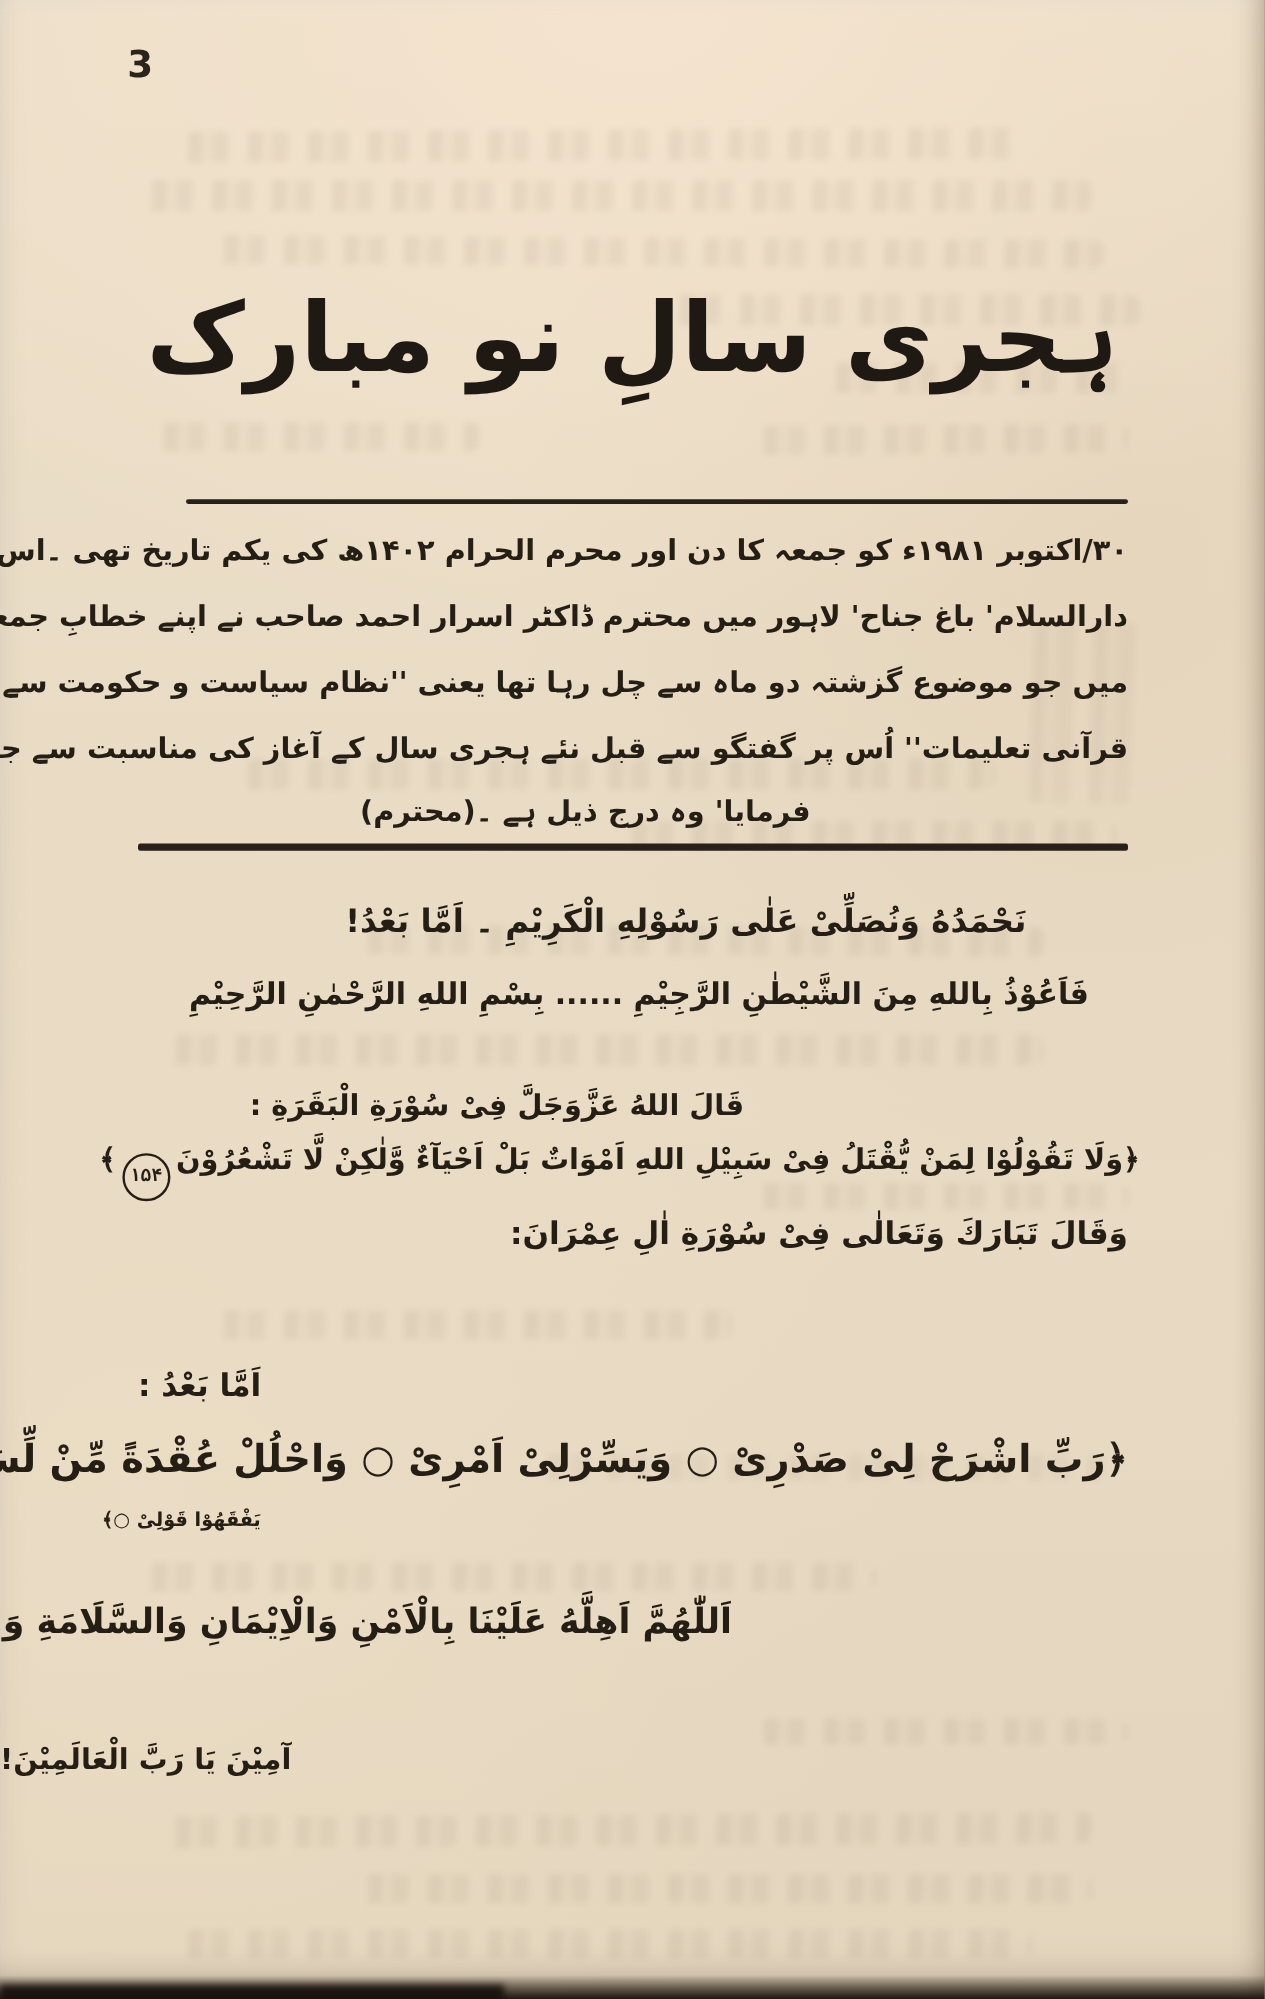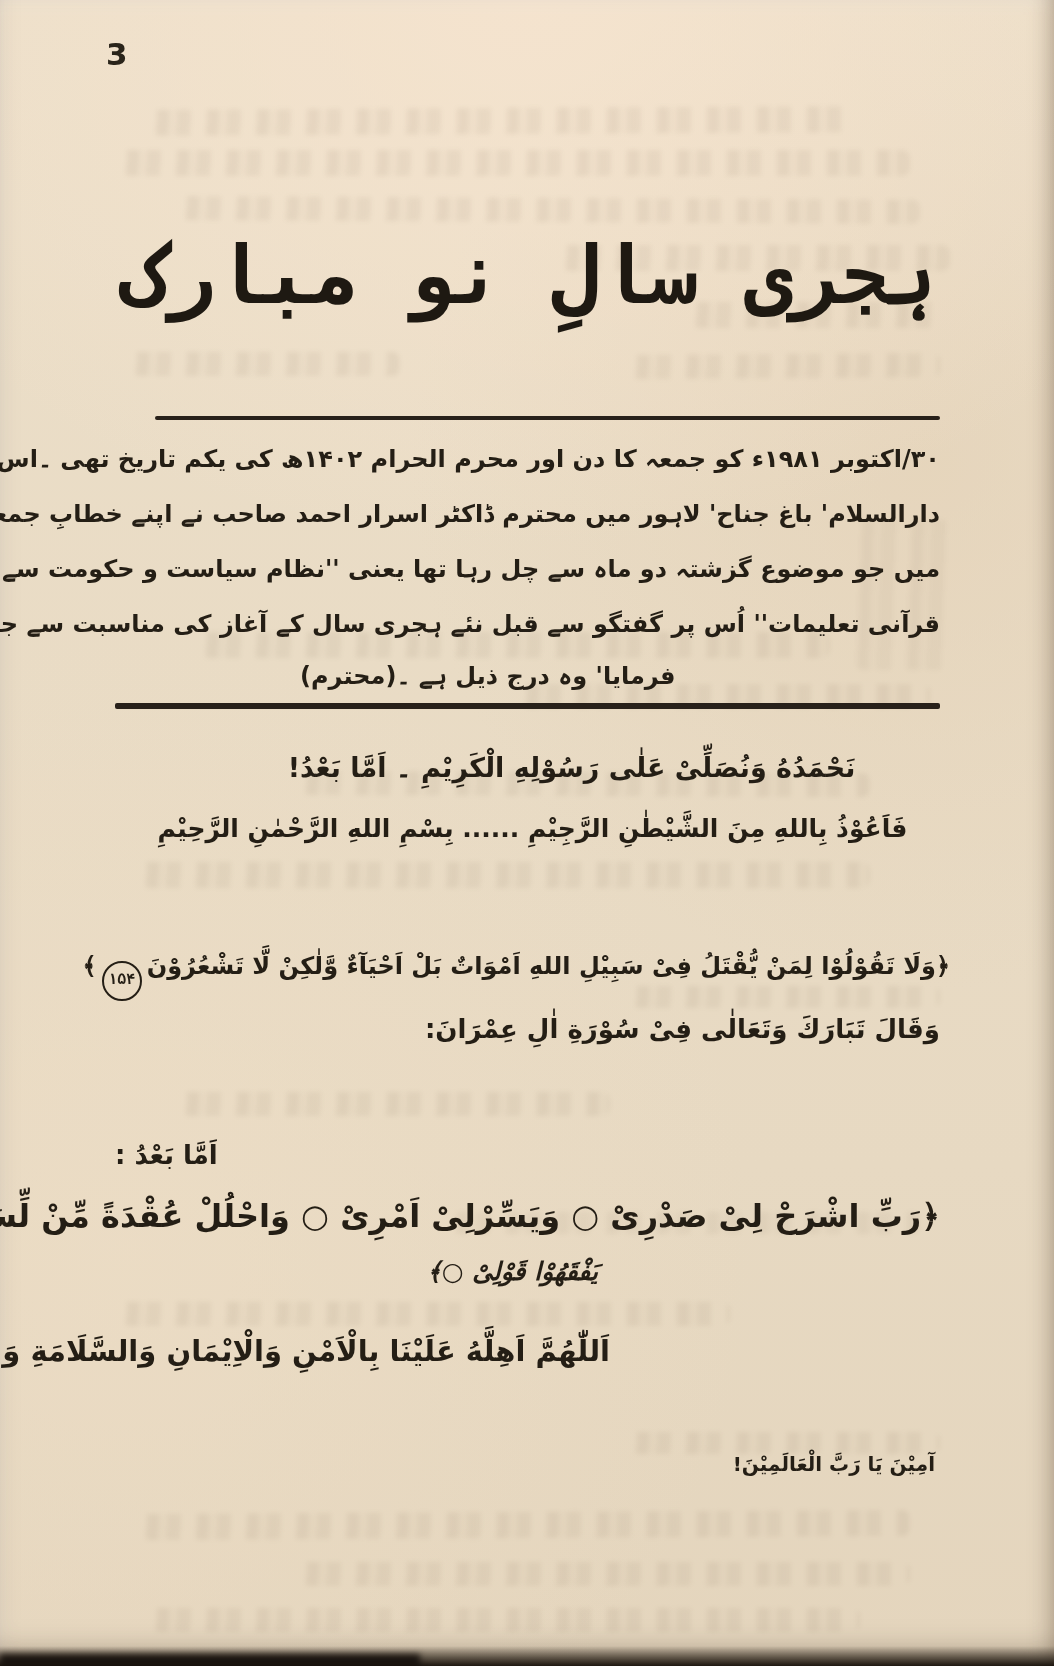--- a/index.html
+++ b/index.html
@@ -21,21 +21,20 @@
       inset 12px 0 20px -14px rgba(255,255,255,.3),
       inset 0 14px 22px -16px rgba(255,255,255,.35);
   }
   .abs{position:absolute;}
   .txt{z-index:3;}
   .pagenum{font-size:31px;font-weight:700;color:#2a241a;}
   .title{
     width:100%;text-align:center;
     font-size:80px;font-weight:700;line-height:1.6;
     color:#1e1912;
-    font-family:Liberation Mono, monospace;
   }
   .rule{background:#28211a;border-radius:2px;z-index:3;}
   .uline{font-weight:700;white-space:nowrap;color:#241e15;}
   .just{text-align:justify;text-align-last:justify;}
   .medallion{
     display:inline-flex;align-items:center;justify-content:center;
     width:36px;height:36px;border:2.5px solid #241e15;border-radius:50%;
     font-size:15px;font-weight:700;line-height:1;vertical-align:-10px;
     margin:0 5px;letter-spacing:0;font-family:Liberation Mono, monospace;
   }
@@ -97,35 +96,36 @@
     <div class="abs txt uline just" dir="rtl" style="top:610px;left:115px;width:825px;font-size:24px;">قرآنی تعلیمات'' اُس پر گفتگو سے قبل نئے ہجری سال کے آغاز کی مناسبت سے جو کچھ</div>
     <div class="abs txt uline" dir="rtl" style="top:662px;left:300px;width:655px;text-align:left;font-size:24px;">فرمایا' وہ درج ذیل ہے ۔(محترم)</div>
   </div>
 
   <div class="abs rule" style="top:703px;left:115px;width:825px;height:6px;"></div>
 
   <div class="abs txt uline" dir="rtl" style="top:814px;left:115px;width:835px;text-align:center;font-size:25px;">فَاَعُوْذُ بِاللهِ مِنَ الشَّیْطٰنِ الرَّجِیْمِ ...... بِسْمِ اللهِ الرَّحْمٰنِ الرَّحِیْمِ</div>
 
   <div class="abs txt uline" dir="rtl" style="top:752px;left:160px;width:823px;text-align:center;font-size:27px;">نَحْمَدُهُ وَنُصَلِّیْ عَلٰی رَسُوْلِهِ الْکَرِیْمِ ۔ اَمَّا بَعْدُ!</div>
 
+  <div class="abs txt uline" dir="rtl" style="top:907px;left:115px;width:825px;text-align:right;padding-right:320px;box-sizing:border-box;font-size:24px;">قَالَ اللهُ عَزَّوَجَلَّ فِیْ سُوْرَةِ الْبَقَرَةِ :</div>
 
   <div class="abs txt uline just" dir="rtl" style="top:952px;left:115px;width:835px;font-size:24px;">
     <span>﴿وَلَا تَقُوْلُوْا لِمَنْ یُّقْتَلُ فِیْ سَبِیْلِ اللهِ اَمْوَاتٌ بَلْ اَحْیَآءٌ وَّلٰکِنْ لَّا تَشْعُرُوْنَ</span><span class="medallion">۱۵۴</span><span>﴾</span>
   </div>
 
   <div class="abs txt uline" dir="rtl" style="top:1014px;left:115px;width:825px;text-align:right;font-size:26px;">وَقَالَ تَبَارَكَ وَتَعَالٰی فِیْ سُوْرَةِ اٰلِ عِمْرَانَ:</div>
 
 
   <div class="abs txt uline" dir="rtl" style="top:1140px;left:115px;width:825px;text-align:left;padding-right:30px;box-sizing:border-box;font-size:26px;">اَمَّا بَعْدُ :</div>
 
   <div class="abs txt uline just" dir="rtl" style="top:1197px;left:85px;width:855px;font-size:32px;">﴿رَبِّ اشْرَحْ لِیْ صَدْرِیْ ○ وَیَسِّرْلِیْ اَمْرِیْ ○ وَاحْلُلْ عُقْدَةً مِّنْ لِّسَانِیْ ○</div>
 
-  <div class="abs txt uline" dir="rtl" style="top:1257px;left:85px;width:855px;text-align:center;font-size:25px;font-style:italic;">یَفْقَهُوْا قَوْلِیْ ○﴾</div>
+  <div class="abs txt uline" dir="rtl" style="top:1257px;left:85px;width:855px;text-align:left;font-size:16px;">یَفْقَهُوْا قَوْلِیْ ○﴾</div>
 
   <div class="abs txt uline" dir="rtl" style="top:1334px;left:80px;width:860px;text-align:left;padding-right:330px;box-sizing:border-box;font-size:29px;">اَللّٰهُمَّ اَهِلَّهُ عَلَیْنَا بِالْاَمْنِ وَالْاِیْمَانِ وَالسَّلَامَةِ وَالْاِسْلَامِ</div>
 
 
-  <div class="abs txt uline" dir="rtl" style="top:1452px;left:0;width:935px;text-align:right;font-size:20px;">آمِیْنَ یَا رَبَّ الْعَالَمِیْنَ!</div>
+  <div class="abs txt uline" dir="rtl" style="top:1452px;left:0;width:935px;text-align:left;font-size:24px;">آمِیْنَ یَا رَبَّ الْعَالَمِیْنَ!</div>
 
   <div class="abs edge-bottom"></div>
   <div class="abs edge-bottom-blob"></div>
 
 </div>
 
 </body></html>

